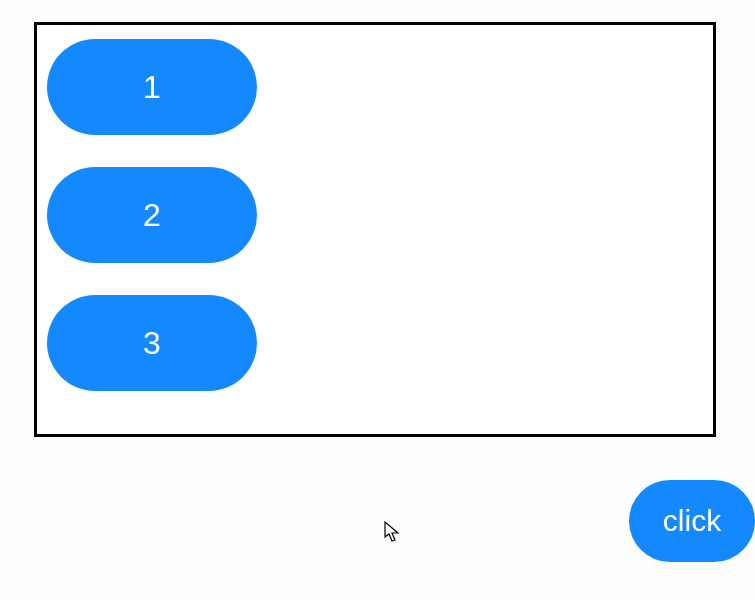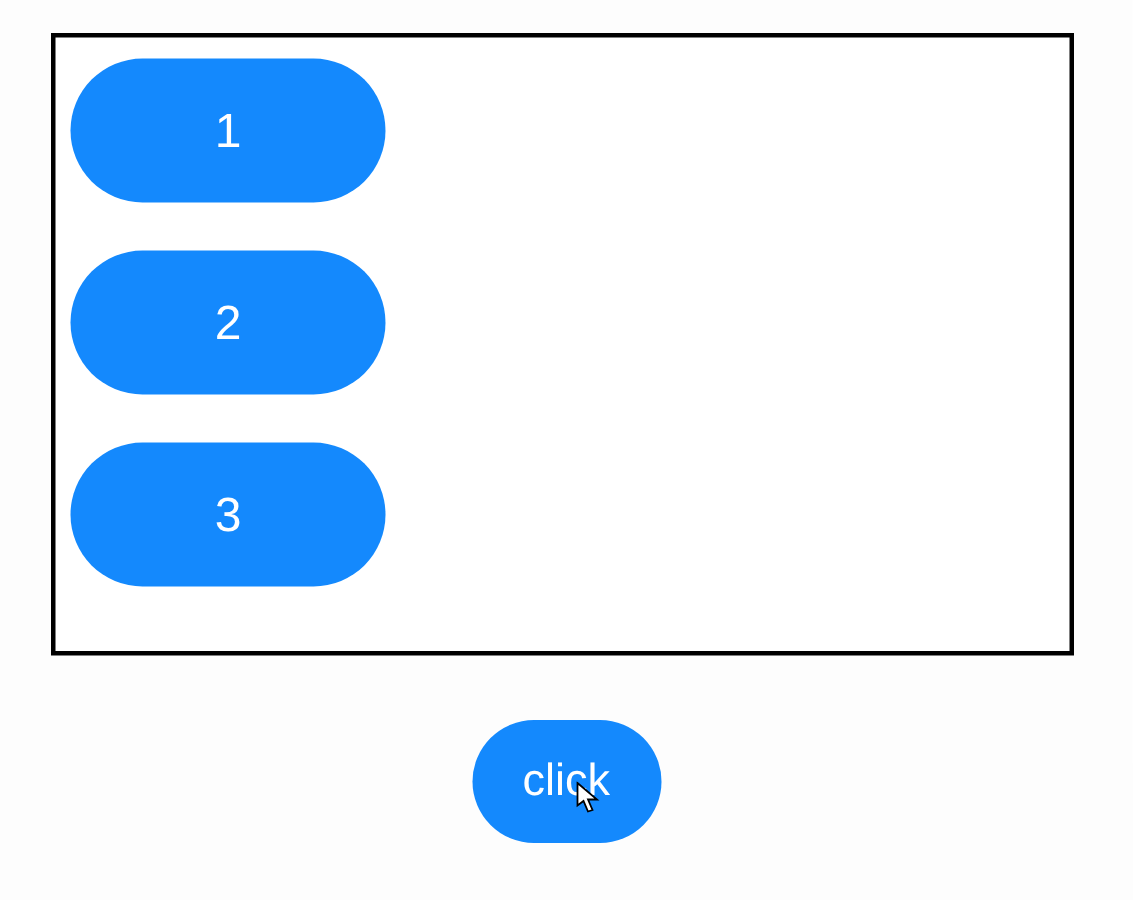--- a/index.html
+++ b/index.html
@@ -38,21 +38,21 @@
       font-weight: 400;
       cursor: pointer;
       user-select: none;
     }
     .click-wrap {
       position: absolute;
       top: 480px;
       left: 0;
       width: 755px;
       display: flex;
-      justify-content: center;
+      justify-content: flex-end;
     }
     .click-btn {
       background: #1489fd;
       color: #fff;
       border: none;
       width: 126px;
       height: 82px;
       border-radius: 41px;
       font-size: 30px;
       font-weight: 400;

